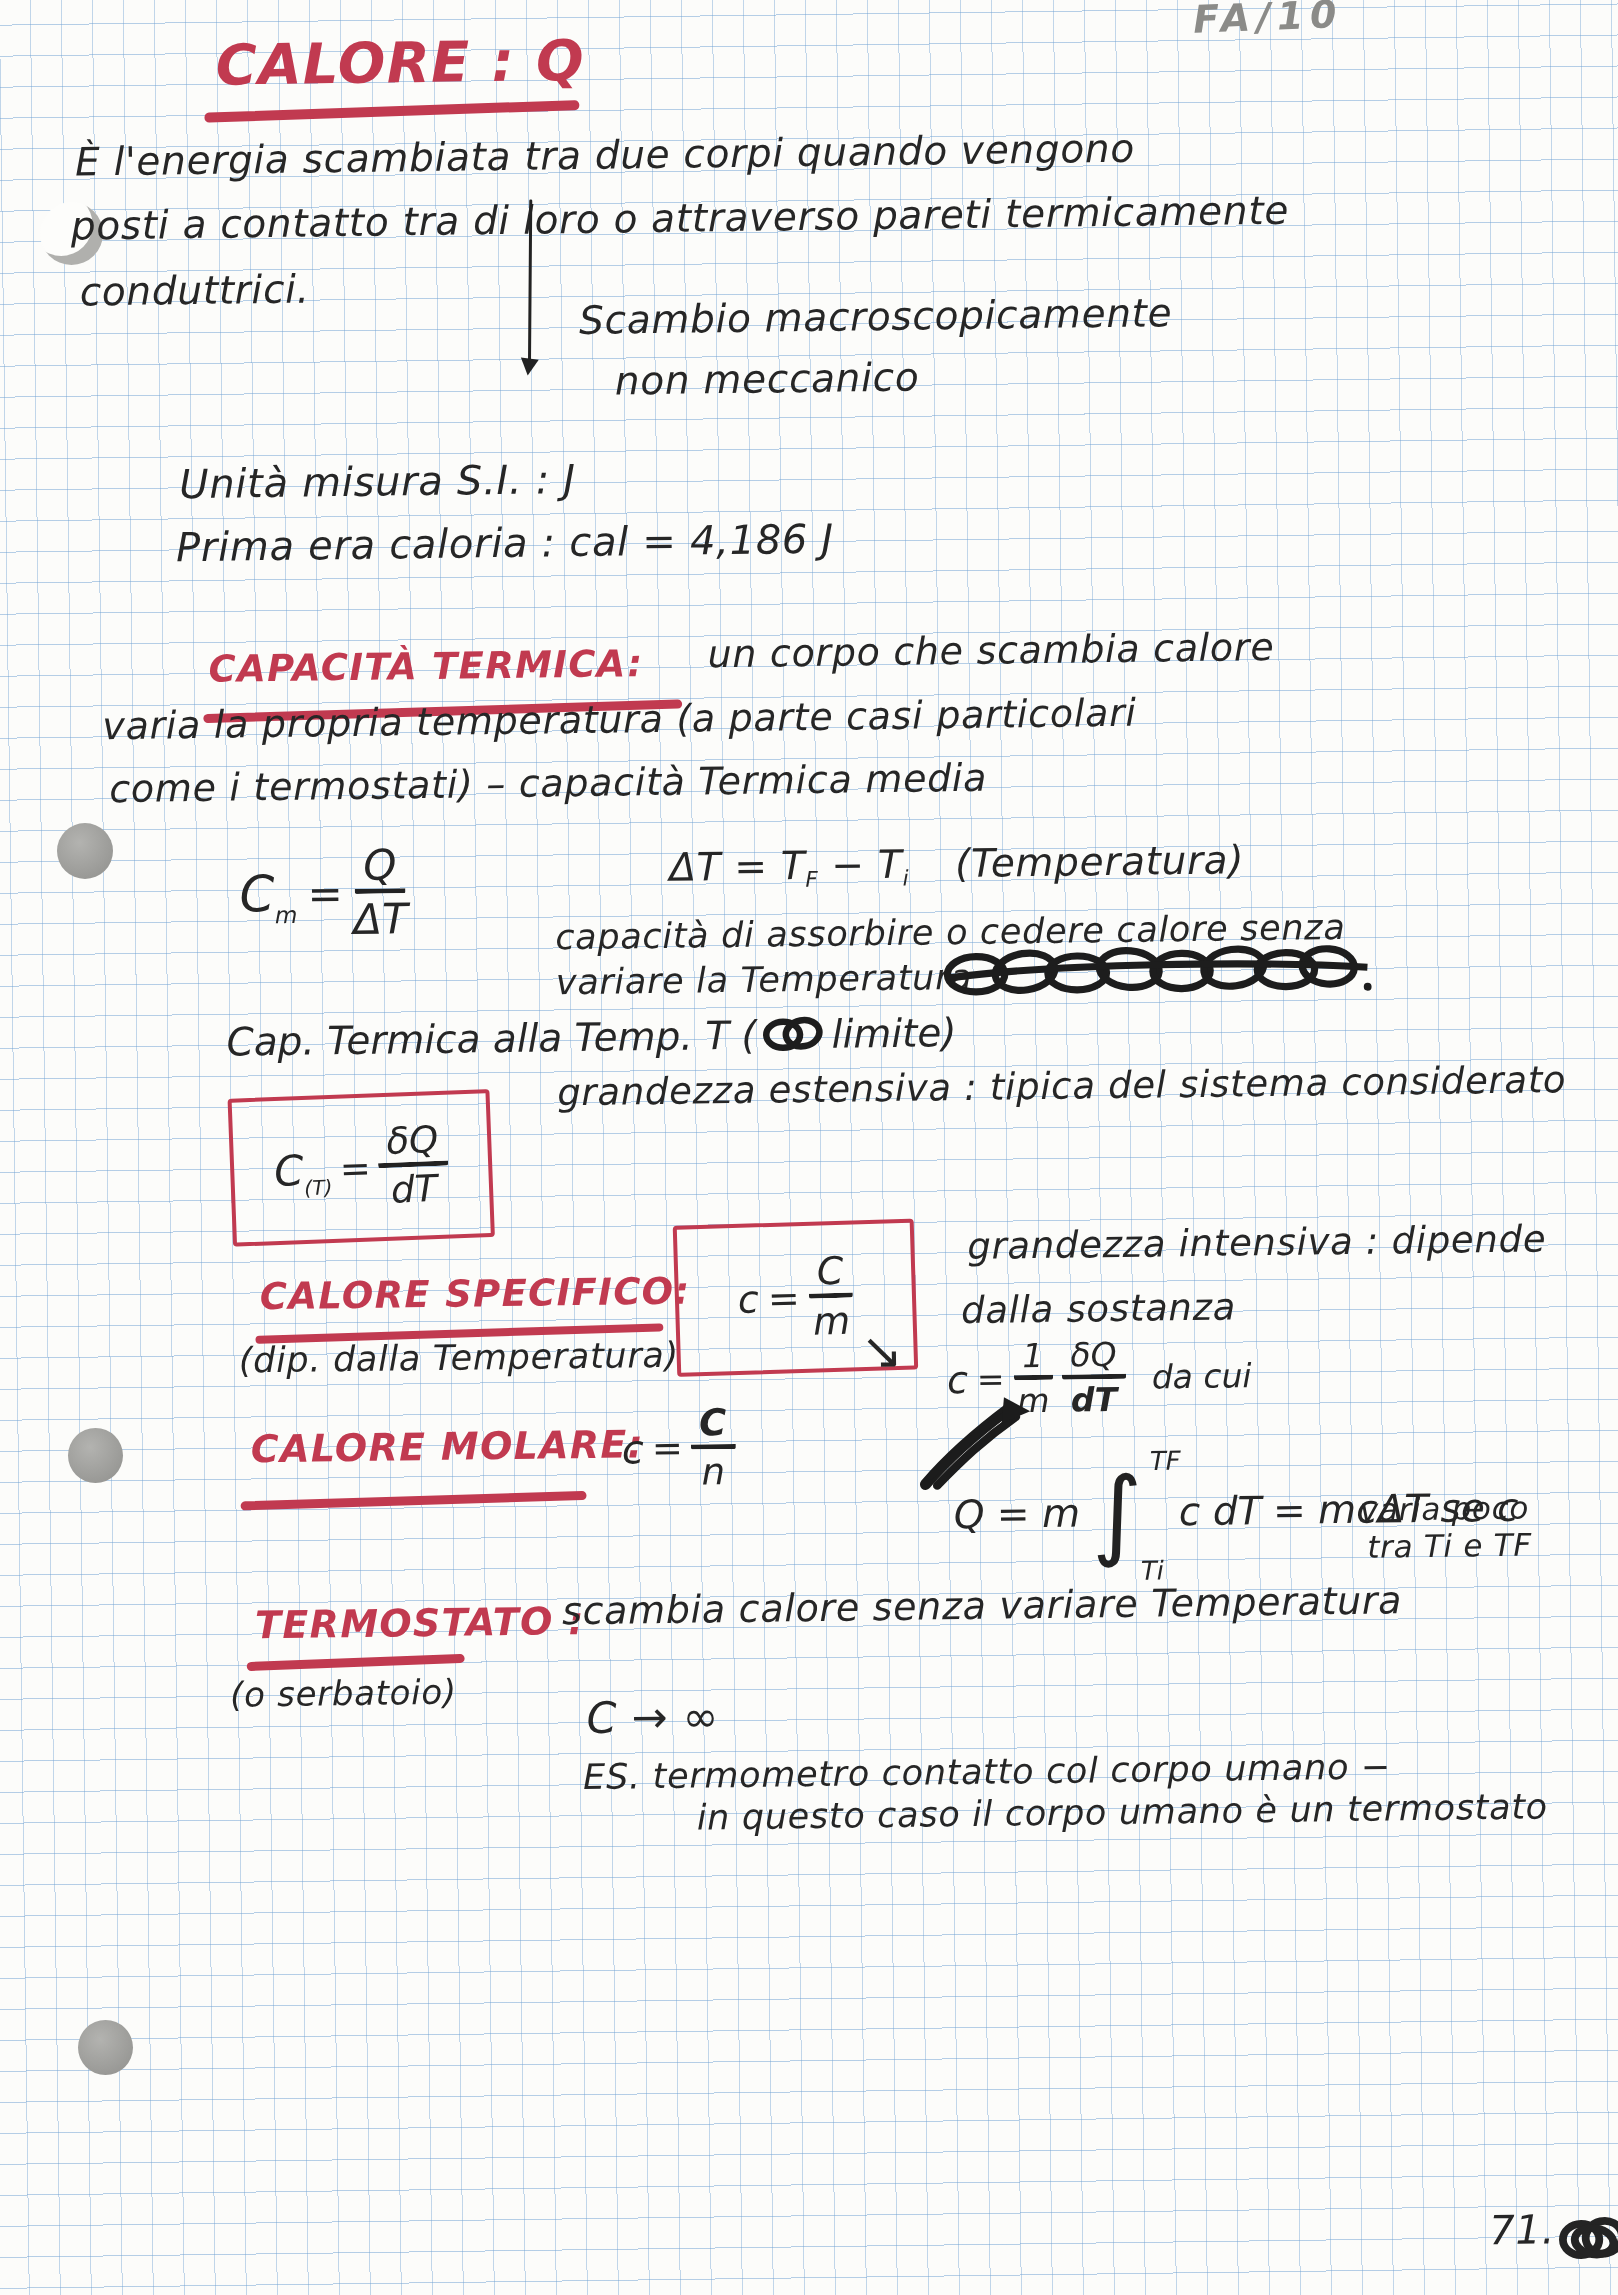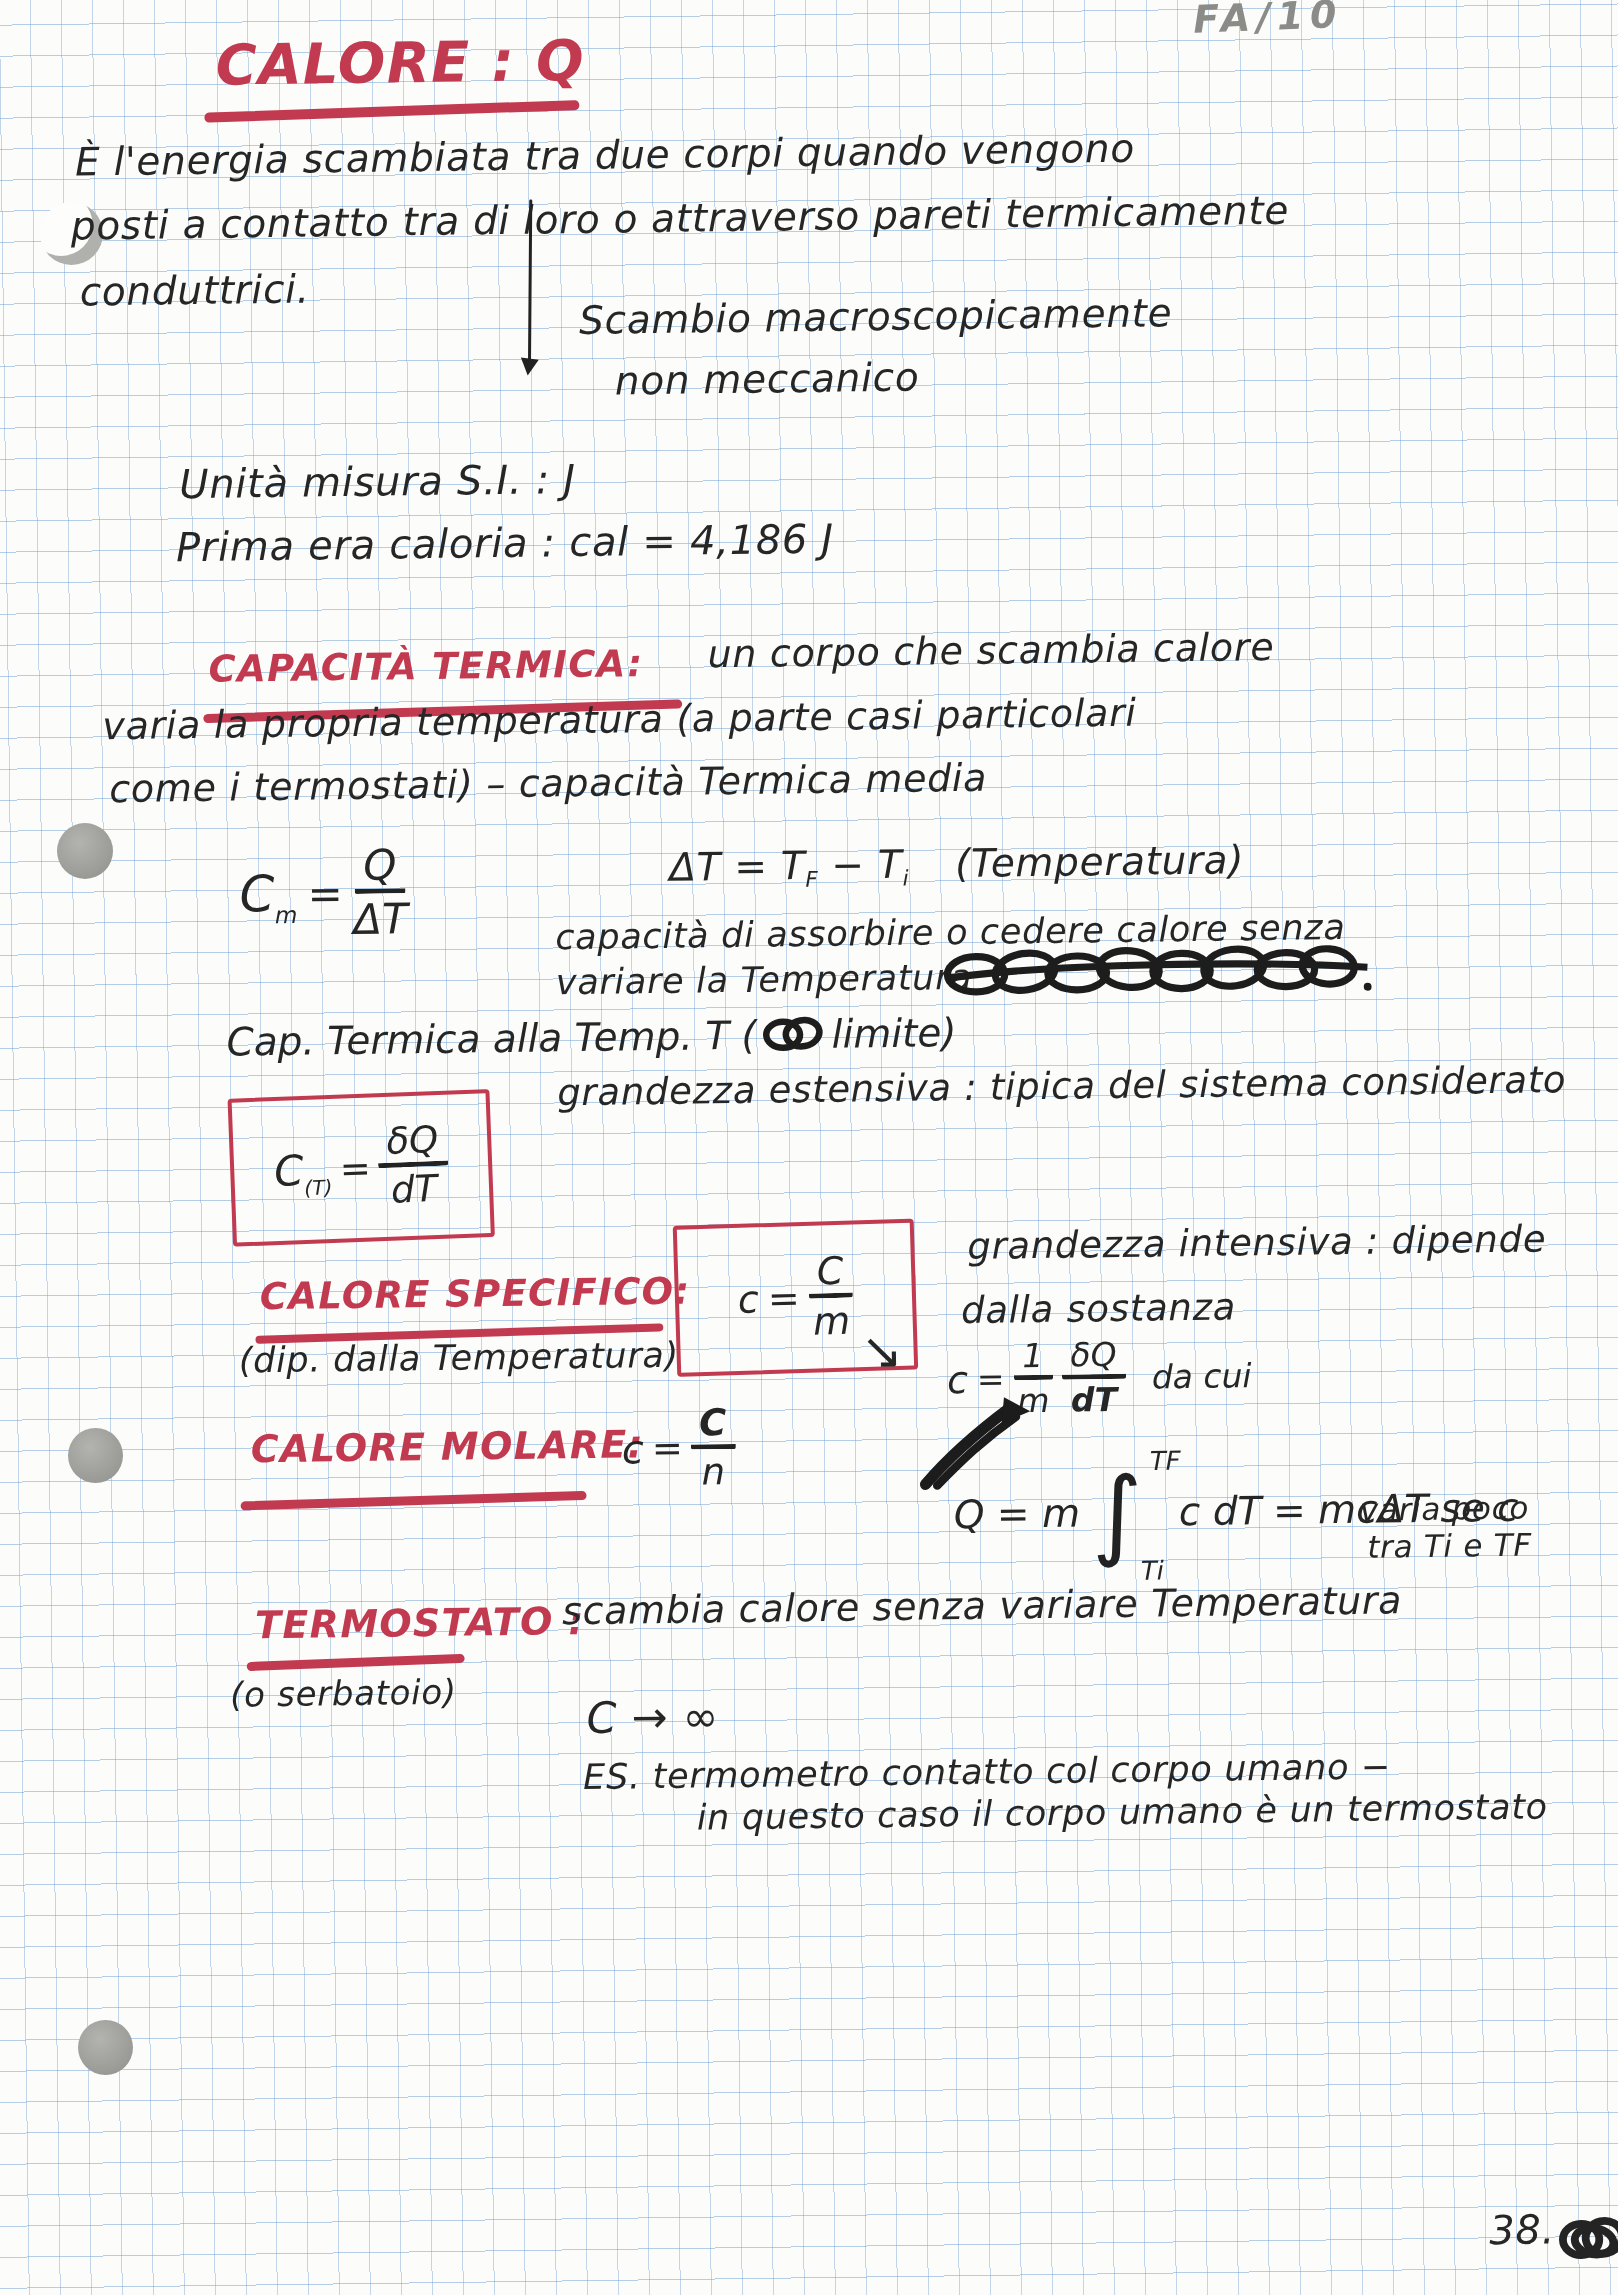--- a/index.html
+++ b/index.html
@@ -190,21 +190,21 @@
     <div class="txt" style="left:1362px;top:1536px;font-size:31px;">tra Ti e TF</div>
 
     <div class="txt red" style="left:249px;top:1596px;font-size:38px;">TERMOSTATO :</div>
     <div class="ul" style="left:240px;top:1652px;width:218px;height:9px;transform:rotate(-1.4deg);"></div>
     <div class="txt" style="left:556px;top:1586px;font-size:38px;">scambia calore senza variare Temperatura</div>
     <div class="txt" style="left:223px;top:1667px;font-size:34px;">(o serbatoio)</div>
     <div class="txt" style="left:579px;top:1690px;font-size:43px;">C → ∞</div>
     <div class="txt" style="left:575px;top:1754px;font-size:35px;">ES.  termometro contatto col corpo umano −</div>
     <div class="txt" style="left:688px;top:1796px;font-size:35px;">in questo caso il corpo umano è un termostato</div>
 
-    <div class="txt" style="left:1475px;top:2216px;font-size:40px;">38.</div>
+    <div class="txt" style="left:1475px;top:2216px;font-size:40px;">71.</div>
     <svg width="78" height="59" viewBox="0 0 120 90" style="left:1544px;top:2220px;">
       <g stroke="#242424" stroke-width="12" fill="none">
         <ellipse cx="35" cy="45" rx="28" ry="24"></ellipse>
         <ellipse cx="70" cy="42" rx="28" ry="25" transform="rotate(-12 70 42)"></ellipse>
         <ellipse cx="55" cy="48" rx="30" ry="20" transform="rotate(10 55 48)"></ellipse>
       </g>
     </svg>
   </div>
 </div>
 

